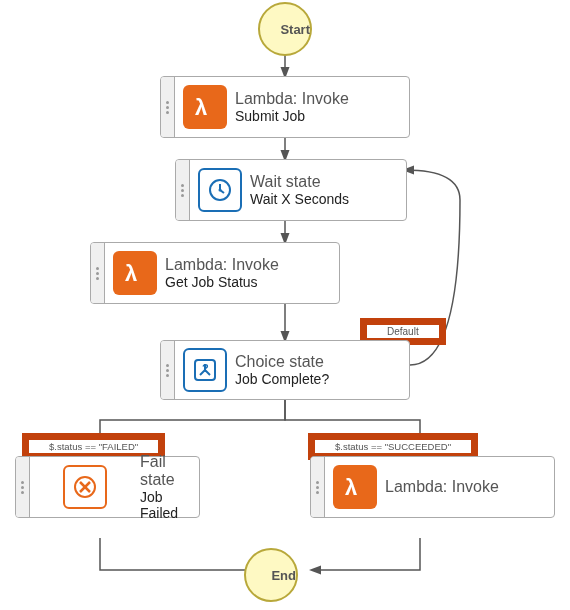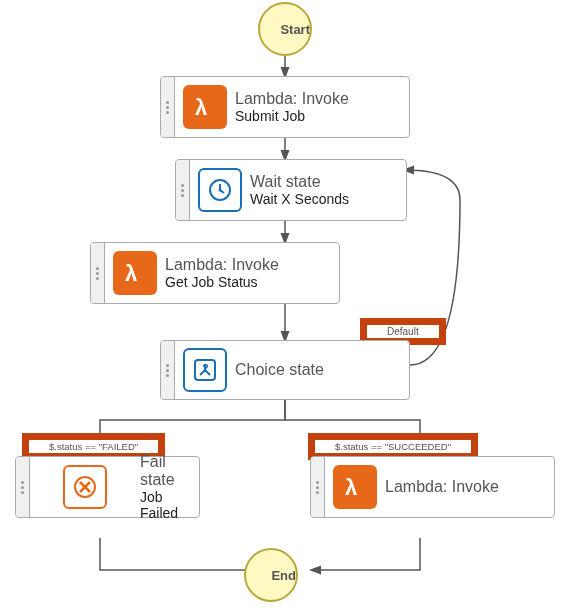--- a/index.html
+++ b/index.html
@@ -251,20 +251,21 @@
       <svg width="26" height="26" viewBox="0 0 26 26">
         <rect x="3" y="3" width="20" height="20" rx="3" stroke="#1a6eb5" stroke-width="2" fill="none"></rect>
         <line x1="13" y1="7" x2="13" y2="13" stroke="#1a6eb5" stroke-width="2"></line>
         <line x1="13" y1="13" x2="8" y2="18" stroke="#1a6eb5" stroke-width="2"></line>
         <line x1="13" y1="13" x2="18" y2="18" stroke="#1a6eb5" stroke-width="2"></line>
         <text x="10" y="15" font-size="11" fill="#1a6eb5" font-weight="bold">?</text>
       </svg>
     </div>
     <div class="node-text">
       <span class="node-label">Choice state</span>
+      <span class="node-title">Job Complete?</span>
     </div>
   </div>
 
   <div class="condition-label" style="left: 22px; top: 433px; font-size:9.5px;">
     <span>$.status == "FAILED"</span>
   </div>
 
   <div class="condition-label" style="left: 308px; top: 433px; font-size:9.5px;">
     <span>$.status == "SUCCEEDED"</span>
   </div>

